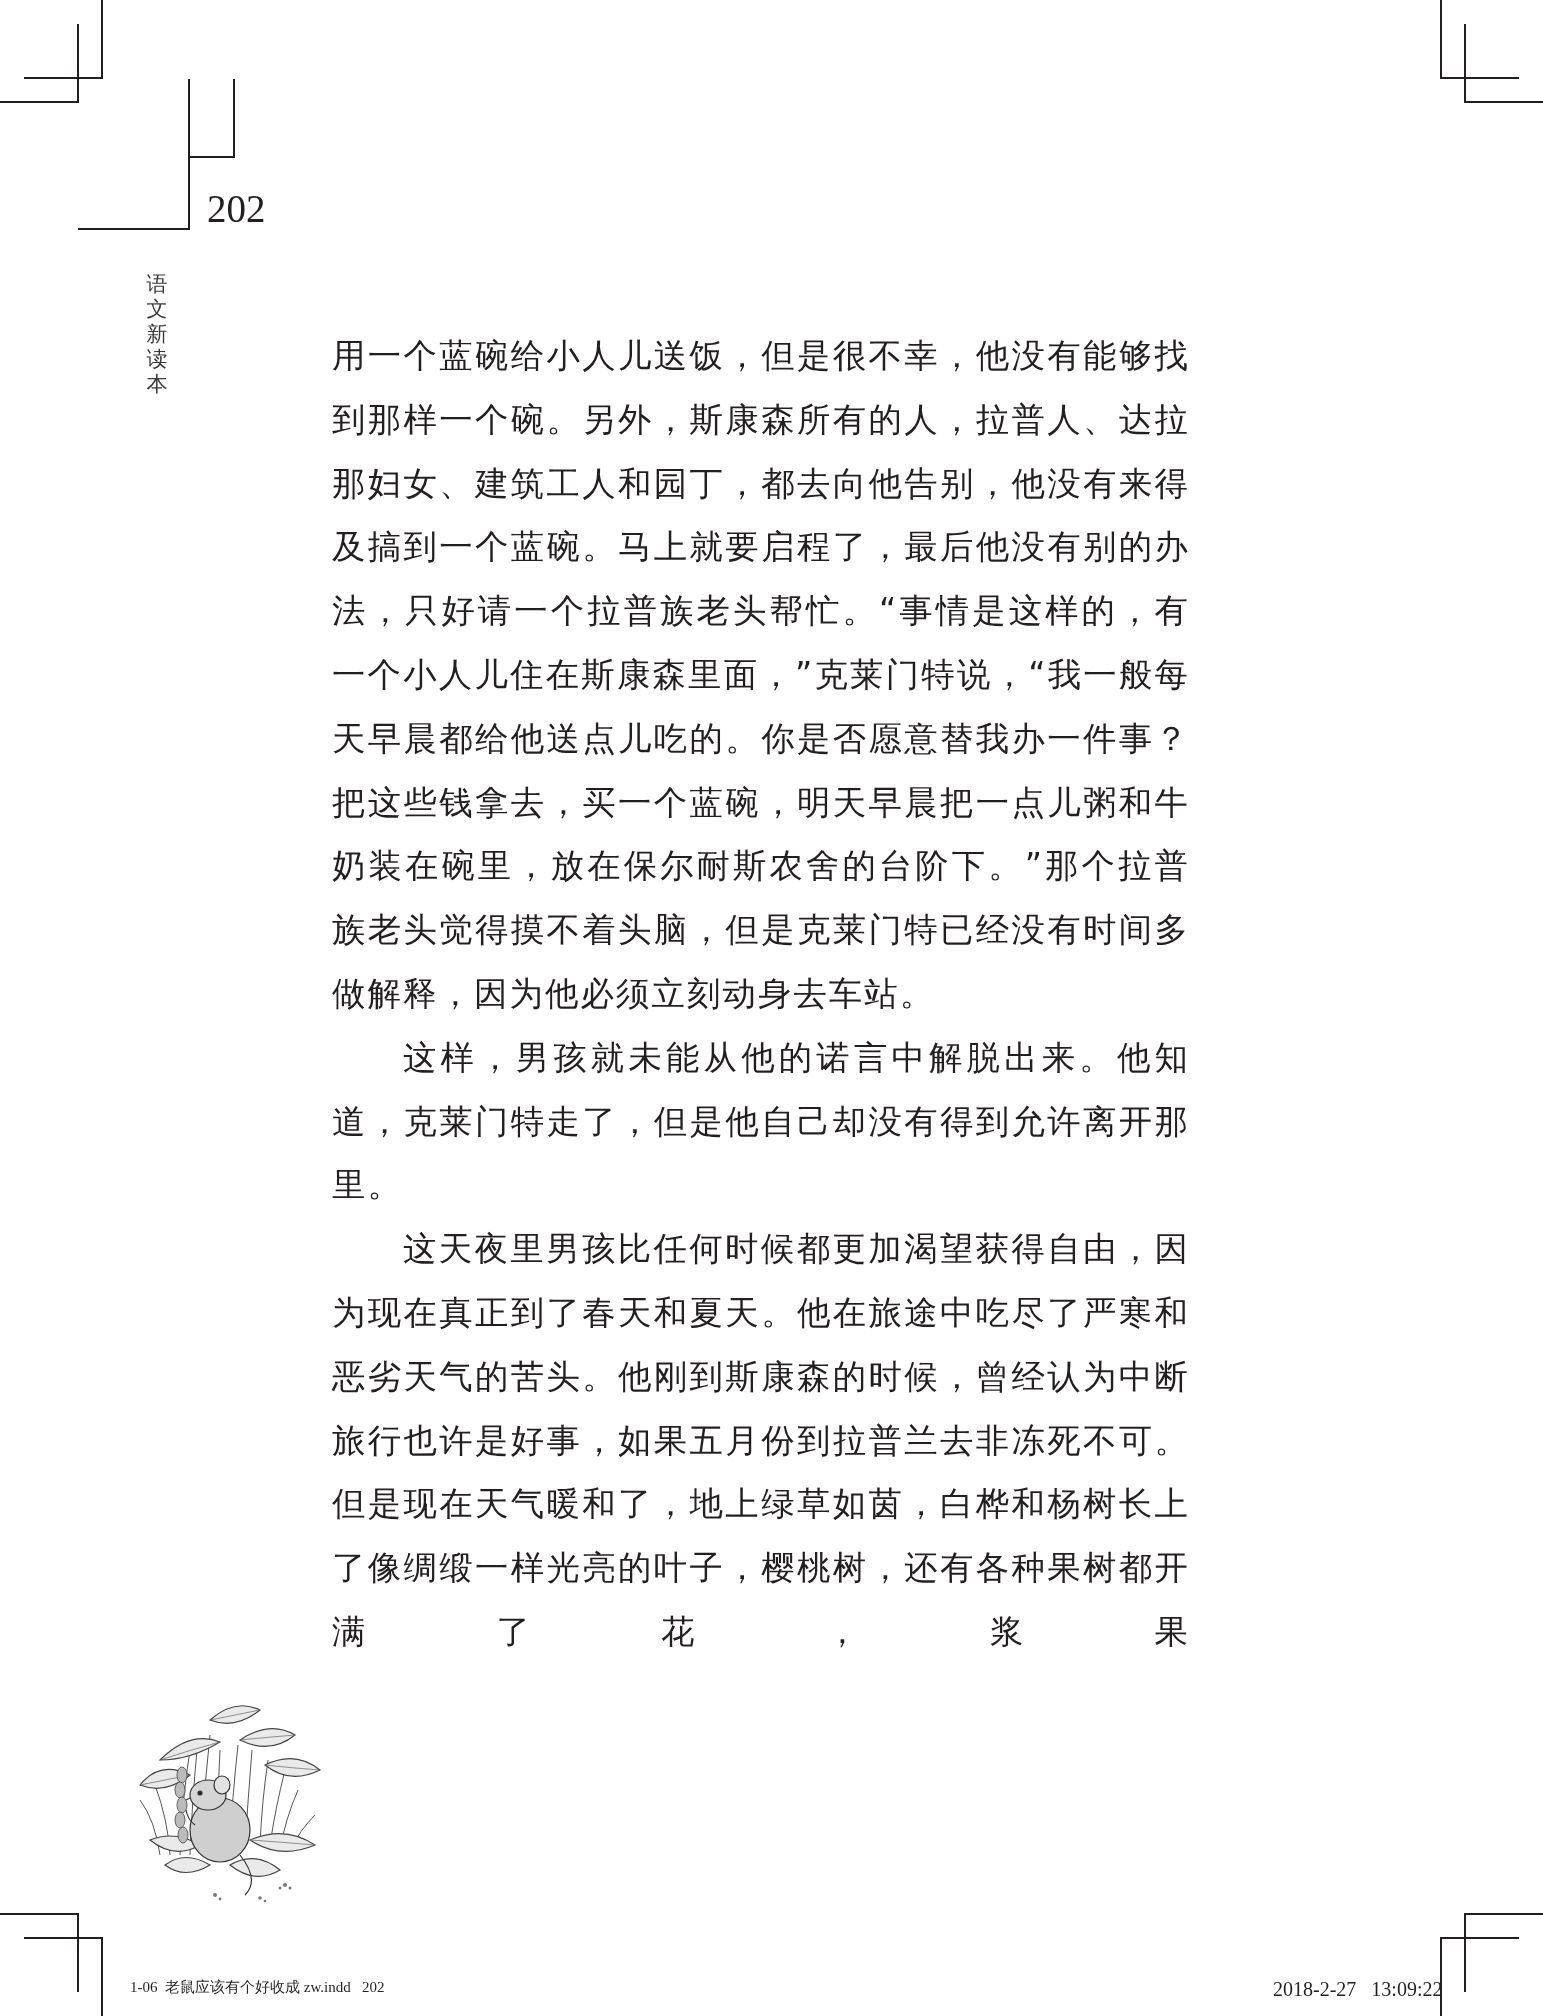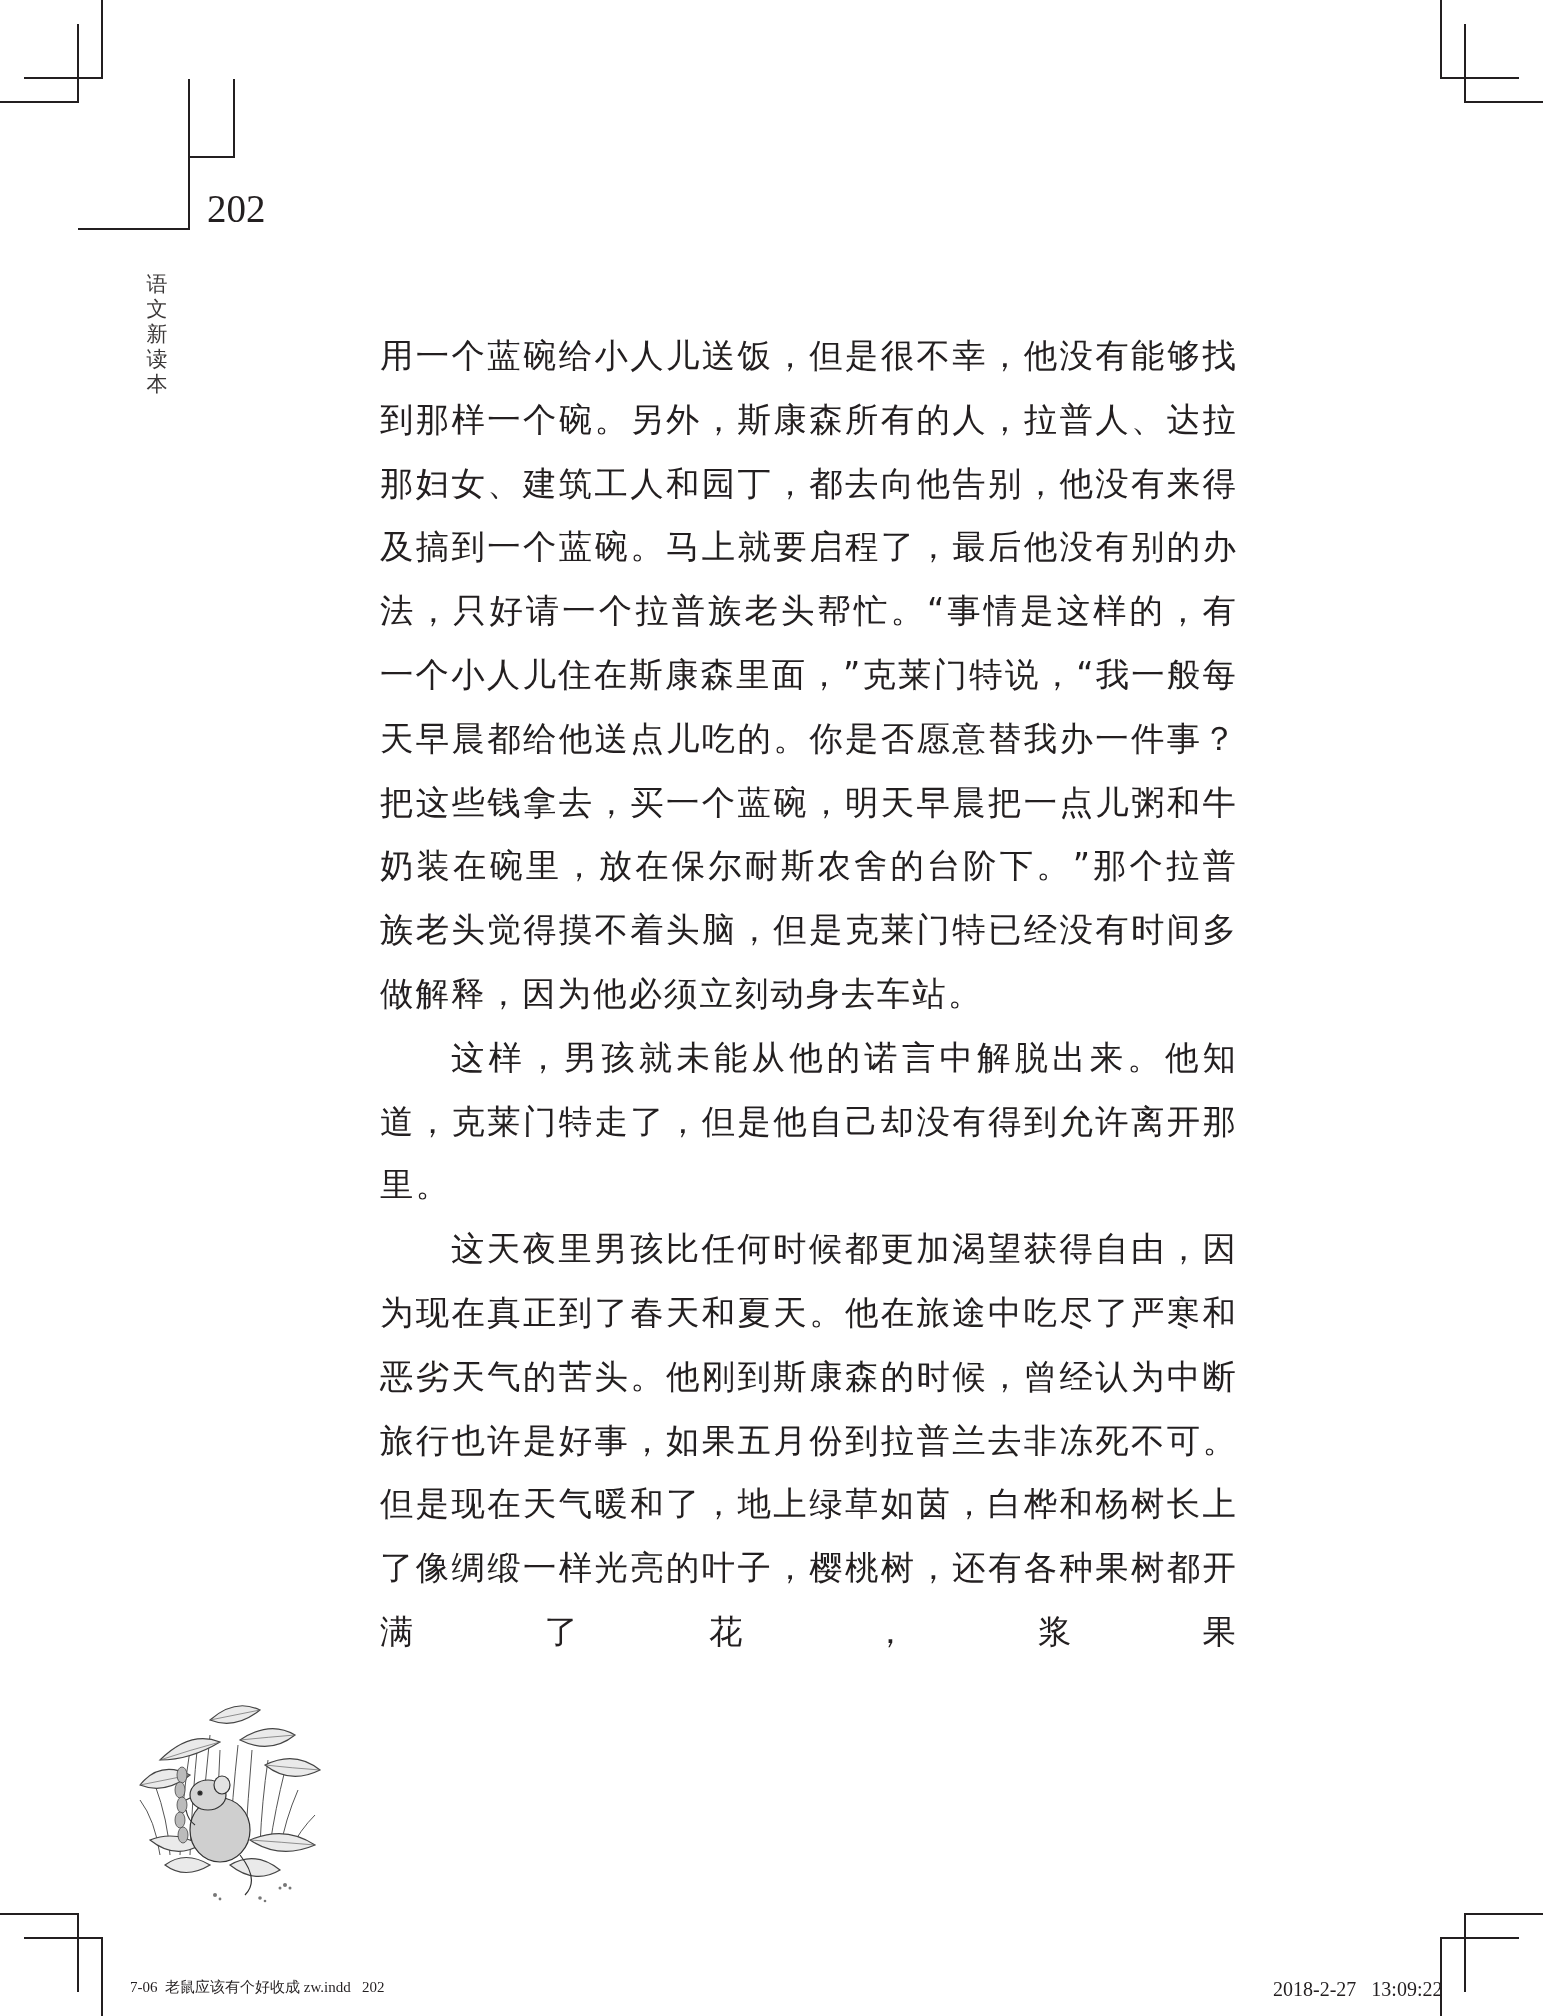--- a/index.html
+++ b/index.html
@@ -50,21 +50,20 @@
     .body-text {
       position: absolute;
       left: 332px;
       top: 324px;
       width: 858px;
       font-size: 33.4px;
       line-height: 63.8px;
       color: #231f20;
       text-align: justify;
       letter-spacing: 2.1px;
-      margin-left: 48px;
     }
     .para {
       margin: 0;
       padding: 0;
     }
     .para.indent {
       text-indent: 71px;
     }
     .para.last-line-justify {
       text-align-last: justify;
@@ -212,14 +211,14 @@
       <circle cx="170" cy="208" r="1.5"></circle>
       <circle cx="160" cy="208" r="1.5"></circle>
       <circle cx="140" cy="218" r="1.8"></circle>
       <circle cx="145" cy="221" r="1.3"></circle>
       <circle cx="95" cy="215" r="2"></circle>
       <circle cx="100" cy="219" r="1.4"></circle>
     </g>
   </svg>
 </div>
 
-<div class="footer-left">7-06  老鼠应该有个好收成 zw.indd   202</div>
+<div class="footer-left">1-06  老鼠应该有个好收成 zw.indd   202</div>
 <div class="footer-right">2018-2-27   13:09:22</div>
 
 </body></html>

